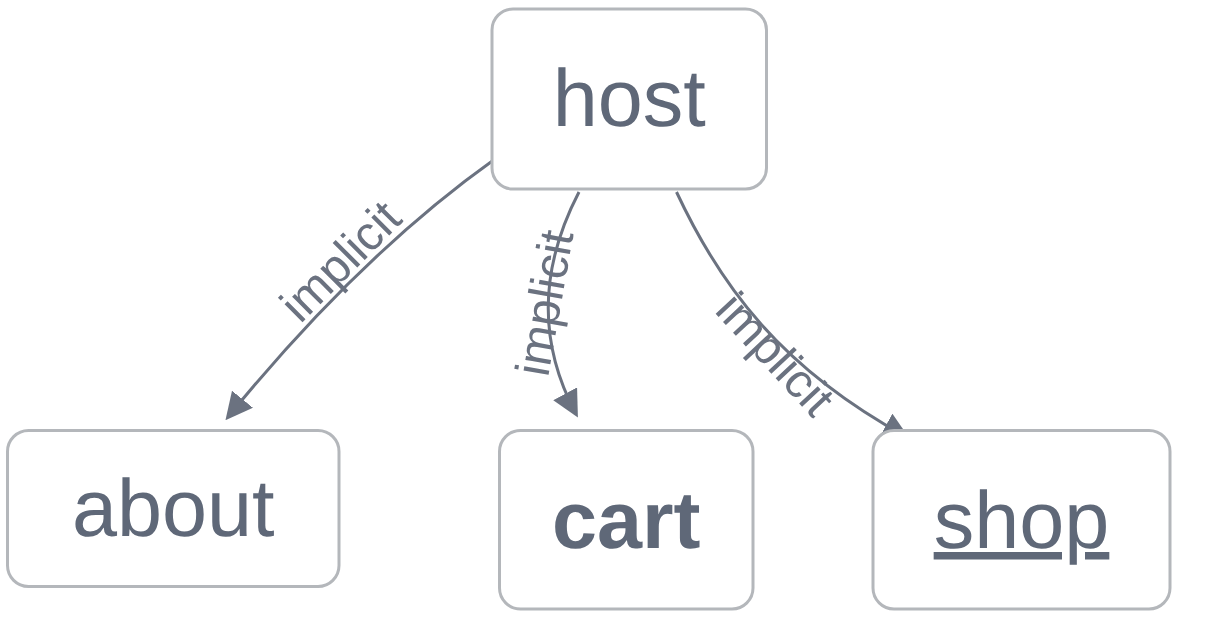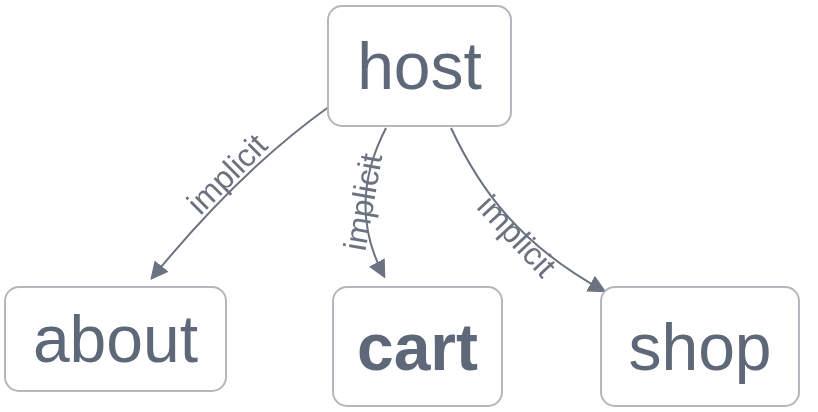--- a/index.html
+++ b/index.html
@@ -37,27 +37,27 @@
   .node {
     position: absolute;
     box-sizing: border-box;
     background: #ffffff;
     border: 2px solid #b4b7bb;
     border-radius: 15px;
     display: flex;
     align-items: center;
     justify-content: center;
     color: #5f6878;
-    font-size: 66px;
+    font-size: 54px;
     line-height: 1;
   }
   .node-host  { left: 327px; top: 5px;   width: 185px; height: 122px; }
   .node-about { left: 4px;   top: 286px; width: 223px; height: 106px; }
   .node-cart  { left: 332px; top: 286px; width: 171px; height: 121px; font-weight: bold; }
-  .node-shop  { left: 600px; top: 286px; width: 200px; height: 121px; }
+  .node-shop  { left: 581px; top: 286px; width: 200px; height: 121px; text-decoration: underline; }
 </style>
 </head>
 <body>
 
 <div class="canvas">
 
   <svg class="edges-layer" viewBox="0 0 818 412">
     <defs>
       <marker id="arrowhead" viewBox="0 0 10 10" refX="8.5" refY="5" markerWidth="9" markerHeight="9" orient="auto-start-reverse">
         <path d="M 0 0 L 10 5 L 0 10 z" fill="#6b7280"></path>

